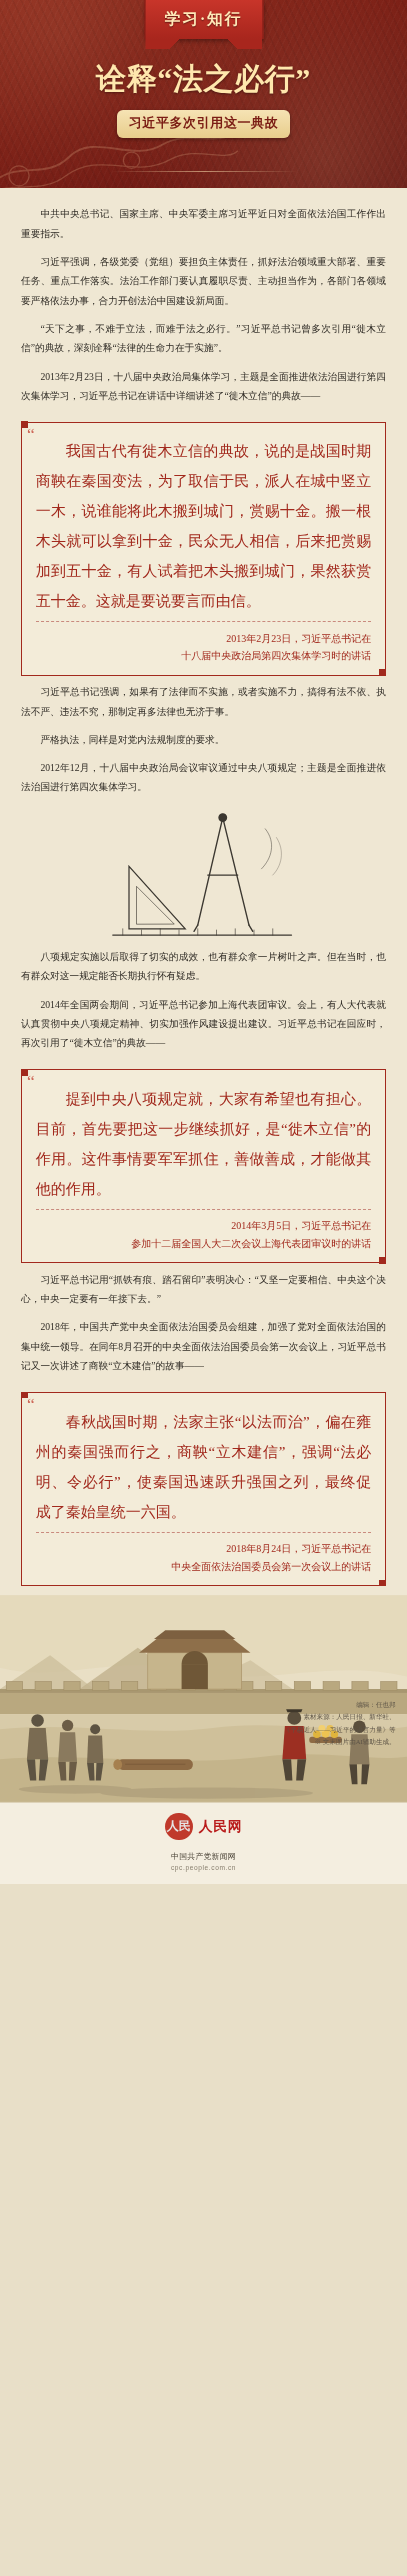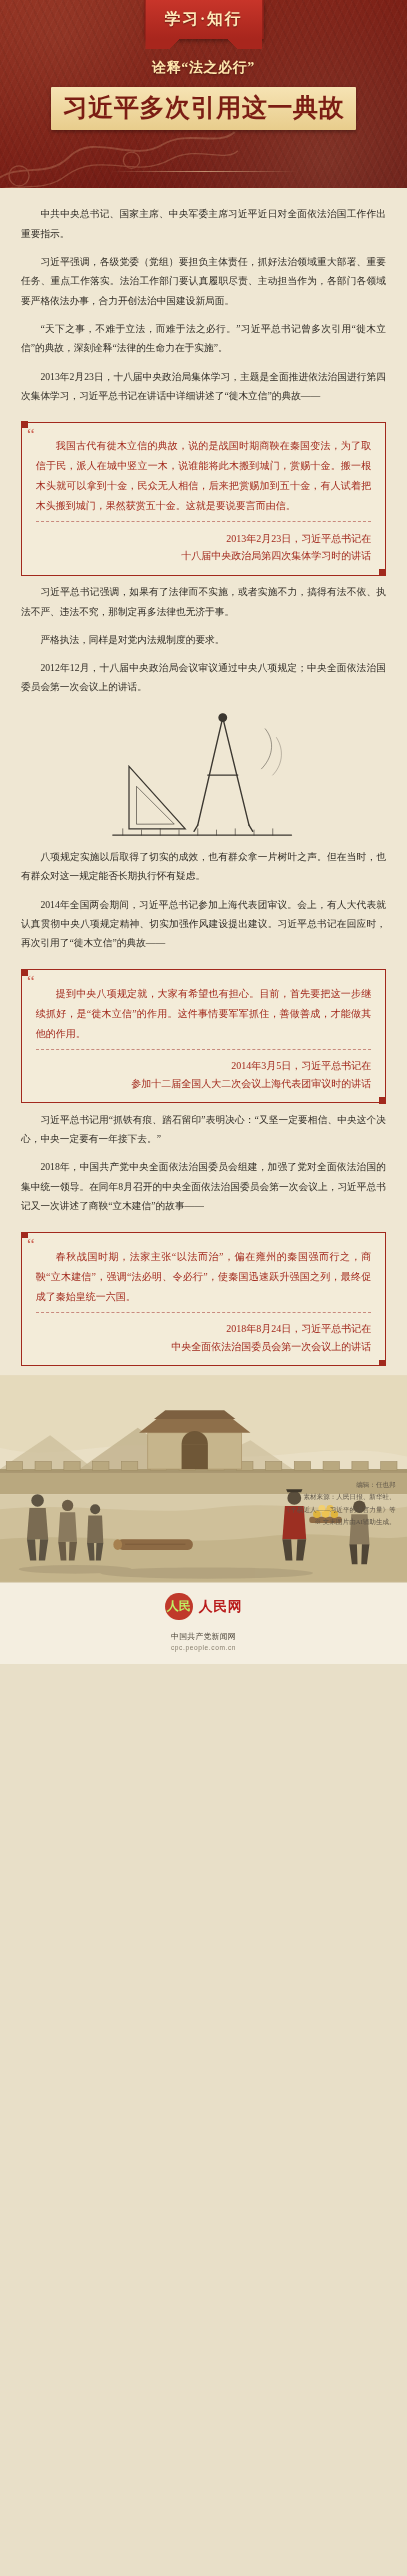--- a/index.html
+++ b/index.html
@@ -76,36 +76,36 @@
     text-shadow: 0 0.6px 1.3px rgba(0,0,0,.45);
   }
   .header-title {
     position: absolute;
     left: 0; right: 0;
     top: 59px;
     text-align: center;
   }
   .header-title .line1 {
     color: #ffe7ad;
-    font-size: 14px;
+    font-size: 30px;
     font-weight: bold;
     letter-spacing: 0.6px;
     text-shadow: 0 1.3px 2.5px rgba(0,0,0,.4);
     font-family: "Liberation Serif", serif;
   }
   .header-title .line2 {
     display: inline-block;
     margin-top: 10px;
     background: linear-gradient(#f6e3b4, #e8cd8c);
     color: #7b1d14;
-    font-size: 25px;
+    font-size: 13px;
     font-weight: bold;
     letter-spacing: 0.6px;
     padding: 4.4px 11.3px 5.6px;
-    border-radius: 1px;
+    border-radius: 6px;
     font-family: "Liberation Serif", serif;
     box-shadow: 0 1.3px 3.8px rgba(0,0,0,.3);
   }
   .header-rule {
     position: absolute;
     bottom: 16.3px; left: 50%;
     transform: translateX(-50%);
     width: 188px; height: 0.6px;
     background: linear-gradient(90deg, transparent, rgba(255,230,180,.55), transparent);
   }
@@ -144,21 +144,21 @@
   .quote-mark {
     position: absolute;
     top: 1.3px; left: 5px;
     color: #c0392b;
     font-size: 17.5px;
     font-family: "Liberation Serif", serif;
     opacity: .75;
   }
   .quote p {
     color: #a2291d;
-    font-size: 10px;
+    font-size: 15px;
     line-height: 2.0;
     text-indent: 2em;
     text-align: justify;
     font-family: "Liberation Serif", serif;
   }
   .quote-src {
     margin-top: 7.5px;
     text-align: right;
     color: #a2291d;
     font-size: 10px;
@@ -217,21 +217,21 @@
   .logo-row {
     display: flex;
     align-items: center;
     justify-content: center;
     gap: 6.3px;
   }
   .logo-mark {
     width: 27.6px; height: 27.6px;
     border-radius: 50%;
     background: #c0392b;
-    color: #bef264;
+    color: #e5e5e5;
     display: flex;
     align-items: center;
     justify-content: center;
     font-size: 12px;
     font-weight: bold;
     font-family: "Liberation Serif", serif;
   }
   .logo-txt .l1 {
     color: #b91c1c;
     font-size: 13.8px;
@@ -294,21 +294,21 @@
       <p>我国古代有徙木立信的典故，说的是战国时期商鞅在秦国变法，为了取信于民，派人在城中竖立一木，说谁能将此木搬到城门，赏赐十金。搬一根木头就可以拿到十金，民众无人相信，后来把赏赐加到五十金，有人试着把木头搬到城门，果然获赏五十金。这就是要说要言而由信。</p>
       <div class="quote-underline"></div>
       <div class="quote-src">
         <span class="quote-src-line">2013年2月23日，习近平总书记在</span>
         <span class="quote-src-line">十八届中央政治局第四次集体学习时的讲话</span>
       </div>
     </div>
 
     <p class="para">习近平总书记强调，如果有了法律而不实施，或者实施不力，搞得有法不依、执法不严、违法不究，那制定再多法律也无济于事。</p>
     <p class="para">严格执法，同样是对党内法规制度的要求。</p>
-    <p class="para">2012年12月，十八届中央政治局会议审议通过中央八项规定；中央全面依法治国委员会第一次会议上的讲话。</p>
+    <p class="para">2012年12月，十八届中央政治局会议审议通过中央八项规定；主题是全面推进依法治国进行第四次集体学习。</p>
 
     <div class="illo illo-compass">
       <svg width="200" height="135" viewBox="0 0 320 215">
         <g stroke="#3b3730" fill="none" stroke-width="2.2" stroke-linecap="round">
 
           <path d="M190 18 L150 190"></path>
           <path d="M190 18 L232 190"></path>
           <circle cx="190" cy="18" r="6" fill="#3b3730"></circle>
           <path d="M166 110 L214 110"></path>
           <path d="M150 190 l-6 10 M232 190 l6 10"></path>

